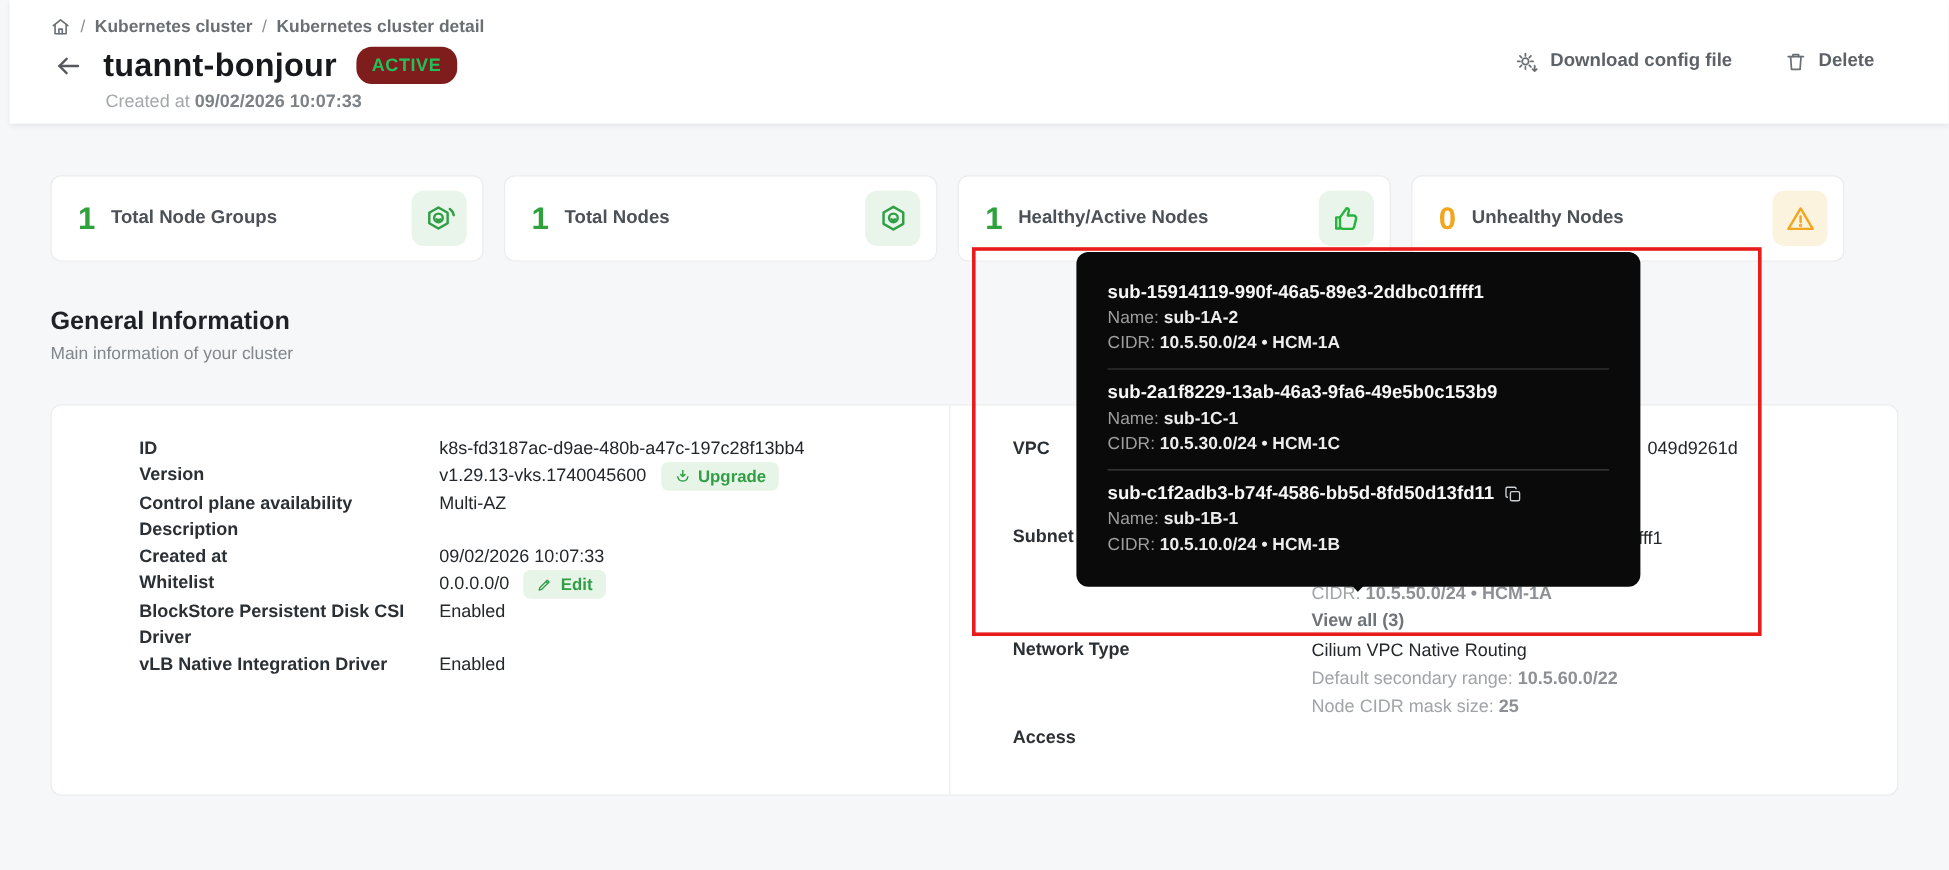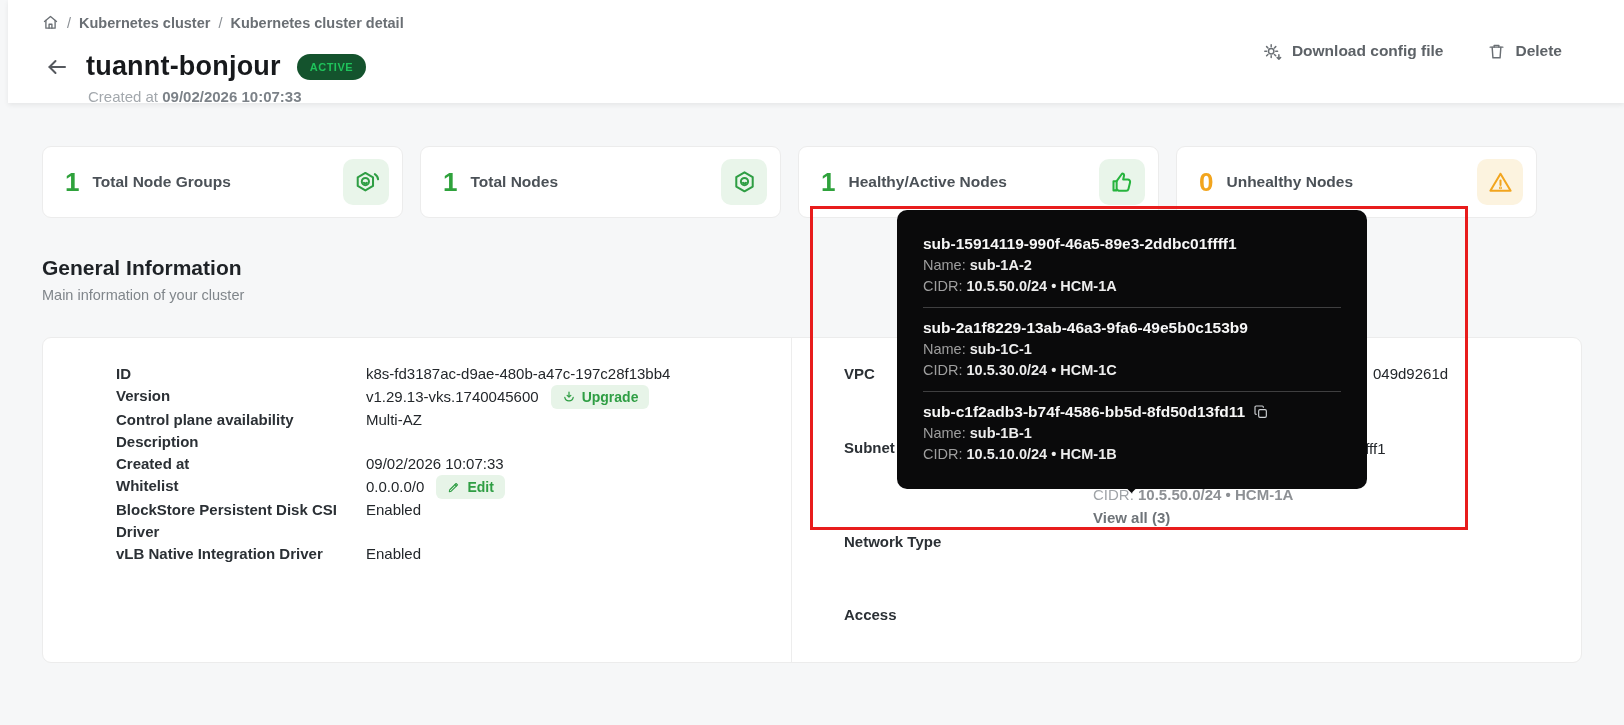--- a/index.html
+++ b/index.html
@@ -7,24 +7,24 @@
     font-family:"Liberation Sans","DejaVu Sans",sans-serif;
     background:#f6f7f8; color:#23272b; }
   .page { position:relative; width:1624px; height:725px; }
 
   
   .header { position:absolute; left:8px; top:0; right:0; height:103px; background:#fff;
     box-shadow:0 2px 5px rgba(0,0,0,.07); padding:14px 0 0 34px; }
   .crumbs { display:flex; align-items:center; gap:8px; font-size:14.5px; color:#6a6f74; font-weight:600; }
   .crumbs .sep { color:#8b9095; font-weight:400; }
   .crumb-link { cursor:pointer; }
-  .title-row { display:flex; align-items:center; margin-top:20px; }
+  .title-row { display:flex; align-items:center; margin-top:8px; }
   .back-btn { width:30px; height:30px; display:flex; align-items:center; justify-content:center; cursor:pointer; margin-right:14px; }
   .page-title { font-size:27px; font-weight:800; color:#17191c; letter-spacing:.2px; }
-  .status-badge { margin-left:16px; background:#14532d; color:#1fc35b; font-size:11px; font-weight:800;
+  .status-badge { margin-left:16px; background:#7f1d1d; color:#1fc35b; font-size:15px; font-weight:800;
     letter-spacing:.5px; padding:7px 13px; border-radius:13px; }
   .created-line { margin:6px 0 0 46px; font-size:15px; color:#a3a8ad; }
   .created-line b { color:#7c8288; font-weight:700; }
   .header-actions { position:absolute; right:62px; top:42px; display:flex; gap:44px; }
   .action { display:flex; align-items:flex-start; gap:9px; font-size:15.5px; color:#5d6267; font-weight:600; cursor:pointer; }
 
   
   .stats { position:absolute; left:42px; top:146px; display:flex; gap:17px; }
   .stat-card { width:361px; height:72px; background:#fff; border:1px solid #ececec; border-radius:9px;
     display:flex; align-items:center; padding:0 13px 0 22px; }
@@ -256,20 +256,29 @@
           <div class="subnet-id">sub-15914119-990f-46a5-89e3-2ddbc01ffff1</div>
           <div class="line-spacer"></div>
           <div class="gray-line">
             <span>CIDR:</span> <b>10.5.50.0/24 • HCM-1A</b>
           </div>
           <div class="view-all">View all (3)</div>
         </div>
       </div>
       <div class="rgrid row-nettype">
         <div class="lbl">Network Type</div>
+        <div>
+          <div class="nettype-main">Cilium VPC Native Routing</div>
+          <div class="gray-line" style="line-height:23px;">
+            <span>Default secondary range:</span> <b>10.5.60.0/22</b>
+          </div>
+          <div class="gray-line" style="line-height:23px;">
+            <span>Node CIDR mask size:</span> <b>25</b>
+          </div>
+        </div>
       </div>
       <div class="rgrid">
         <div class="lbl">Access</div>
       </div>
     </div>
   </div>
 
   <div class="tt-caret"></div>
   <div class="subnet-tooltip">
     <div class="tt-entry">

